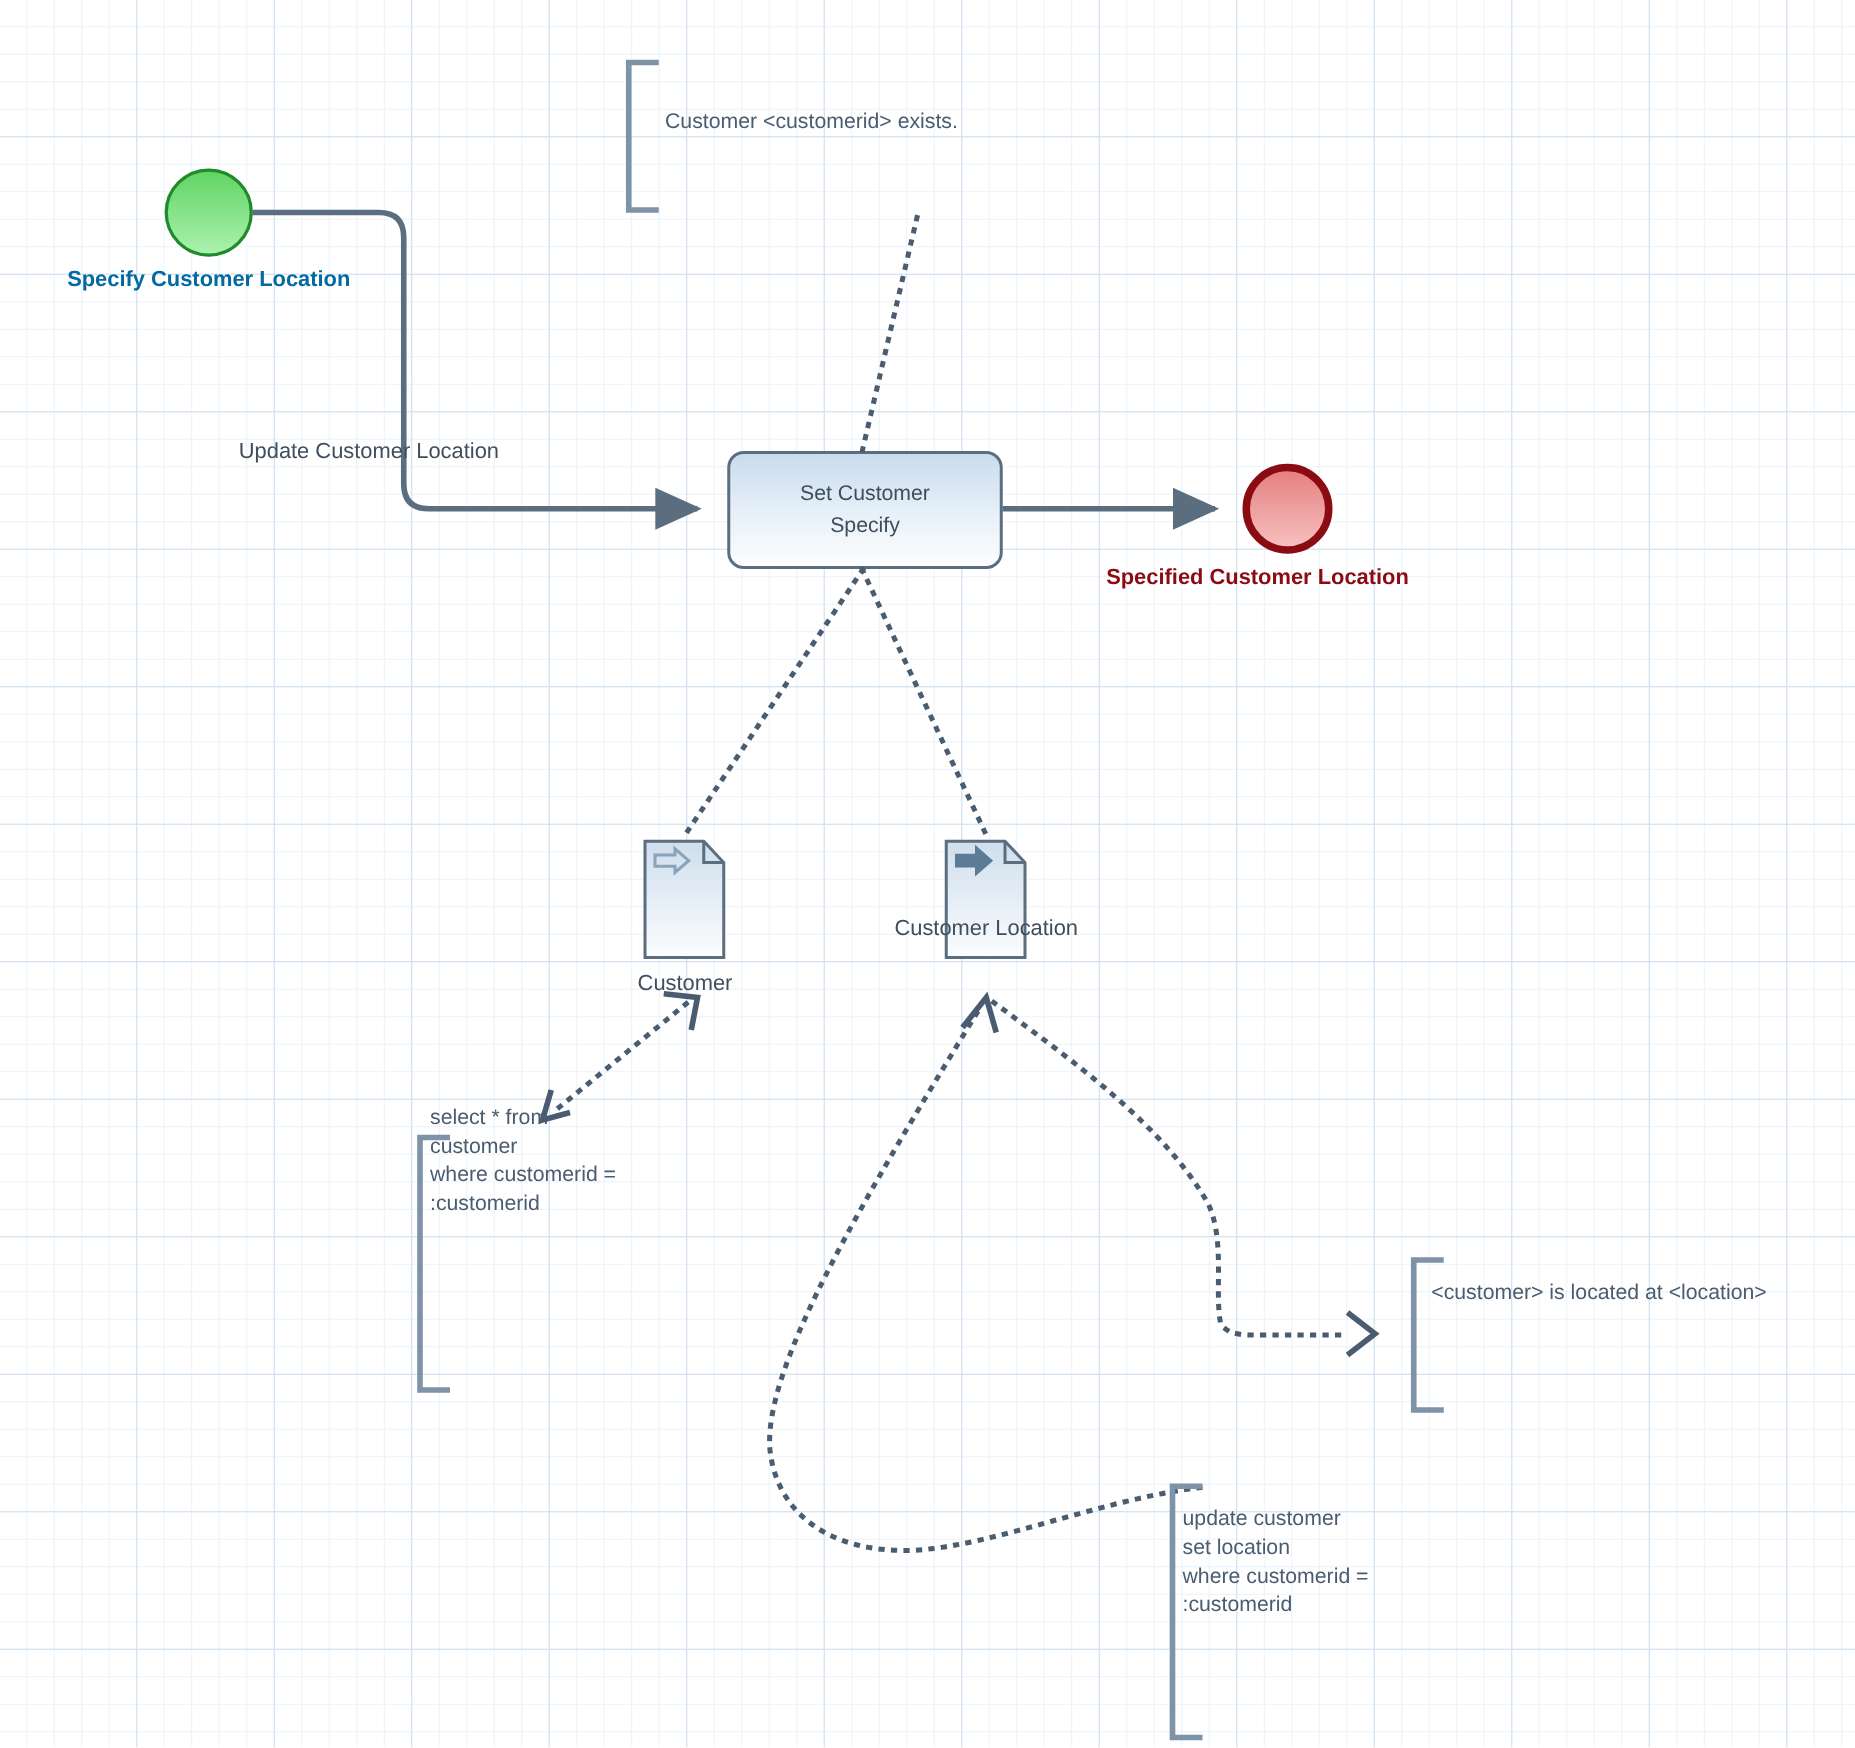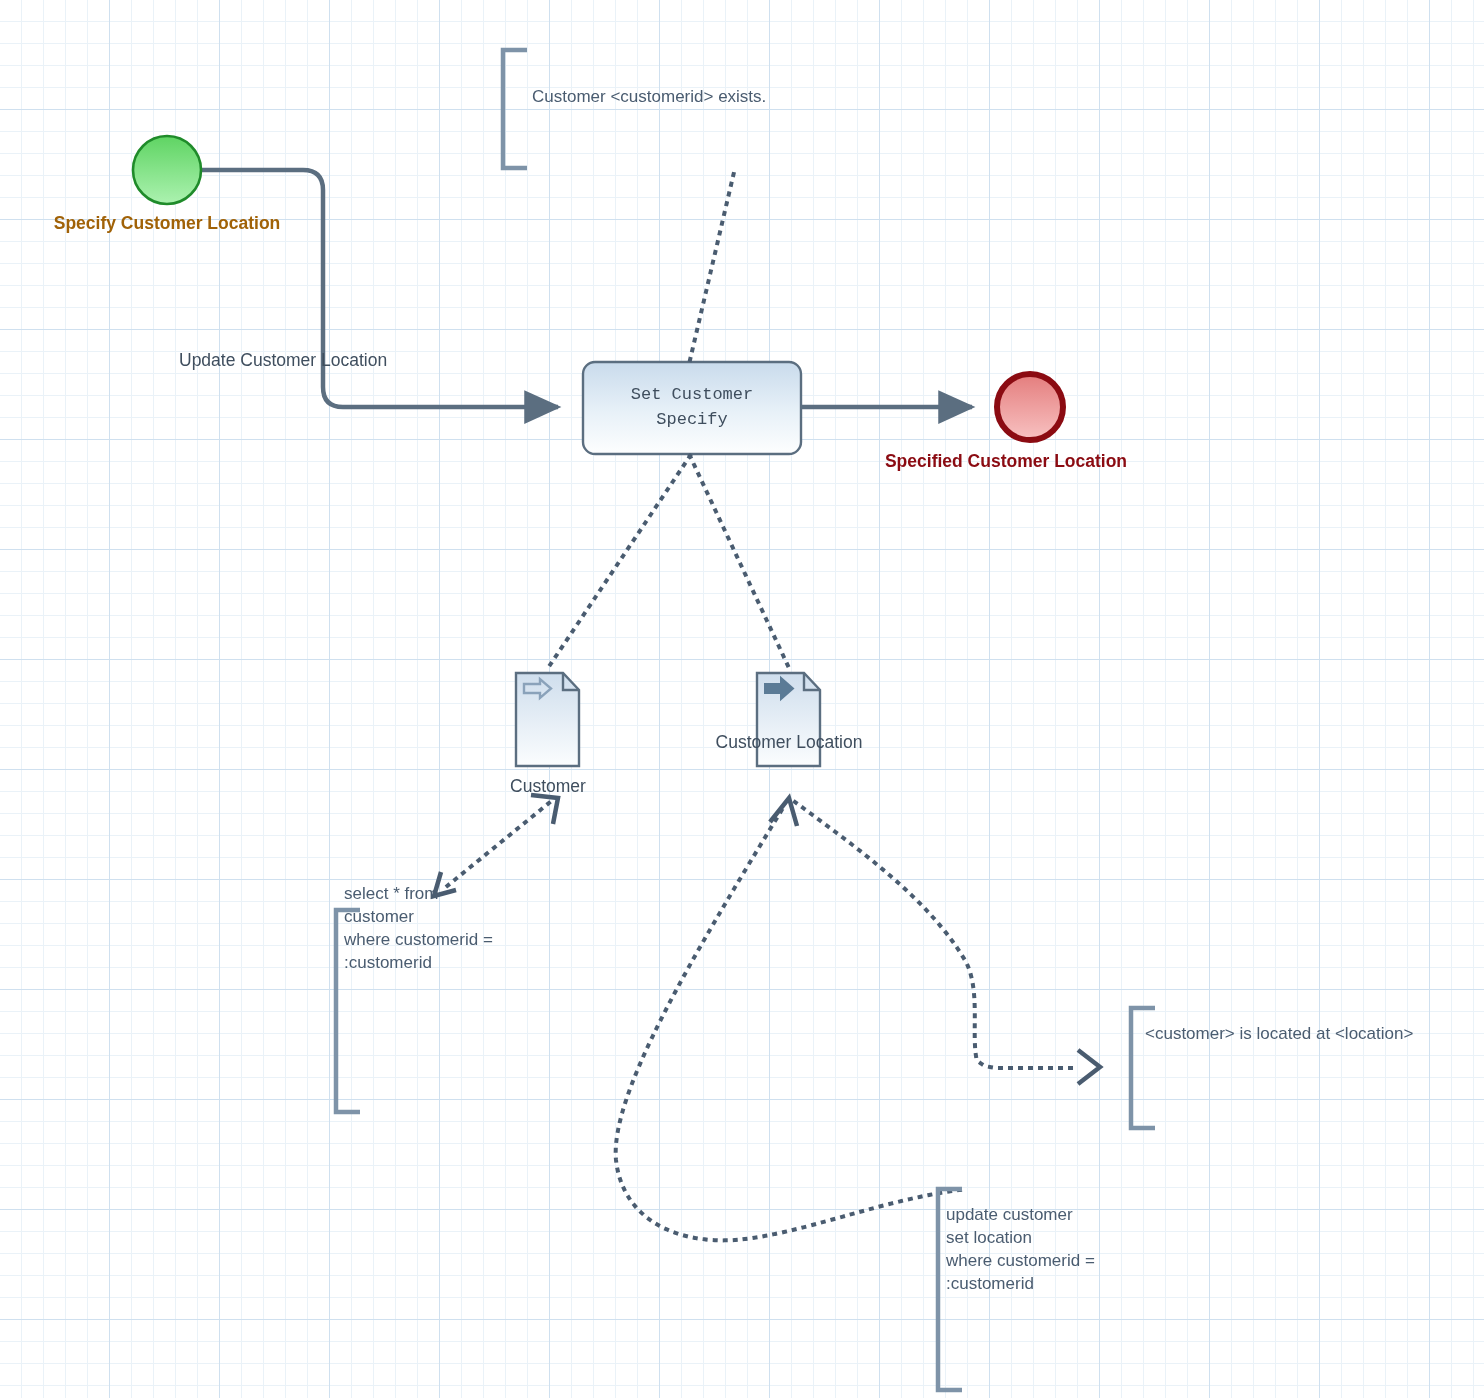--- a/index.html
+++ b/index.html
@@ -12,21 +12,21 @@
     background-color:#ffffff;
     background-image:
       linear-gradient(to right, #cfe0ef 1px, transparent 1px),
       linear-gradient(to bottom, #cfe0ef 1px, transparent 1px),
       linear-gradient(to right, #eaf2f8 1px, transparent 1px),
       linear-gradient(to bottom, #eaf2f8 1px, transparent 1px);
     background-size:110px 110px,110px 110px,22px 22px,22px 22px;
     background-position:-1px -1px,-1px -1px,-1px -1px,-1px -1px;
   }
   svg#wires{position:absolute;left:0;top:0;width:1484px;height:1398px;overflow:visible;}
-  .node{position:absolute;font-family:Liberation Mono, monospace;}
+  .node{position:absolute;}
   .lbl{position:absolute;white-space:pre;}
 
   .ev-label{
     font-size:17.5px;font-weight:bold;text-align:center;
   }
   .task-text{
     position:absolute;left:0;right:0;top:50%;transform:translateY(-50%);
     text-align:center;font-size:17px;color:#3f4e5e;line-height:1.45;
   }
   .flow-label{font-size:17.5px;color:#3f4e5e;}
@@ -133,32 +133,32 @@
     <path d="M360,910 L336,910 L336,1112 L360,1112" fill="none" stroke="#7e93a8" stroke-width="4.5" stroke-linejoin="miter"></path>
   </g>
   <g>
     <path d="M1155,1008 L1131,1008 L1131,1128 L1155,1128" fill="none" stroke="#7e93a8" stroke-width="4.5" stroke-linejoin="miter"></path>
   </g>
   <g>
     <path d="M962,1189 L938,1189 L938,1390 L962,1390" fill="none" stroke="#7e93a8" stroke-width="4.5" stroke-linejoin="miter"></path>
   </g>
 </svg>
 
-<div class="lbl ev-label" style="left:17px;top:213px;width:300px;color:#a16207;">Specify Customer Location</div>
+<div class="lbl ev-label" style="left:17px;top:213px;width:300px;color:#0369a1;">Specify Customer Location</div>
 
 <div class="node" style="left:583px;top:362px;width:218px;height:92px;">
   <div class="task-text">
     <div>Set Customer</div>
     <div>Specify</div>
   </div>
 </div>
 
 <div class="lbl ev-label" style="left:856px;top:451px;width:300px;color:#8b0b12;">Specified Customer Location</div>
 
-<div class="lbl flow-label" style="left:179px;top:350px;text-align:center;">Update Customer Location</div>
+<div class="lbl flow-label" style="left:191px;top:350px;text-align:center;">Update Customer Location</div>
 
 <div class="lbl do-label" style="left:448px;top:776px;width:200px;">Customer</div>
 
 <div class="lbl do-label" style="left:669px;top:732px;width:240px;">Customer Location</div>
 
 <div class="lbl anno-text" style="left:532px;top:62px;width:520px;">
   <div>Customer &lt;customerid&gt; exists.</div>
 </div>
 
 <div class="lbl anno-text" style="left:344px;top:882px;width:210px;">select * from

